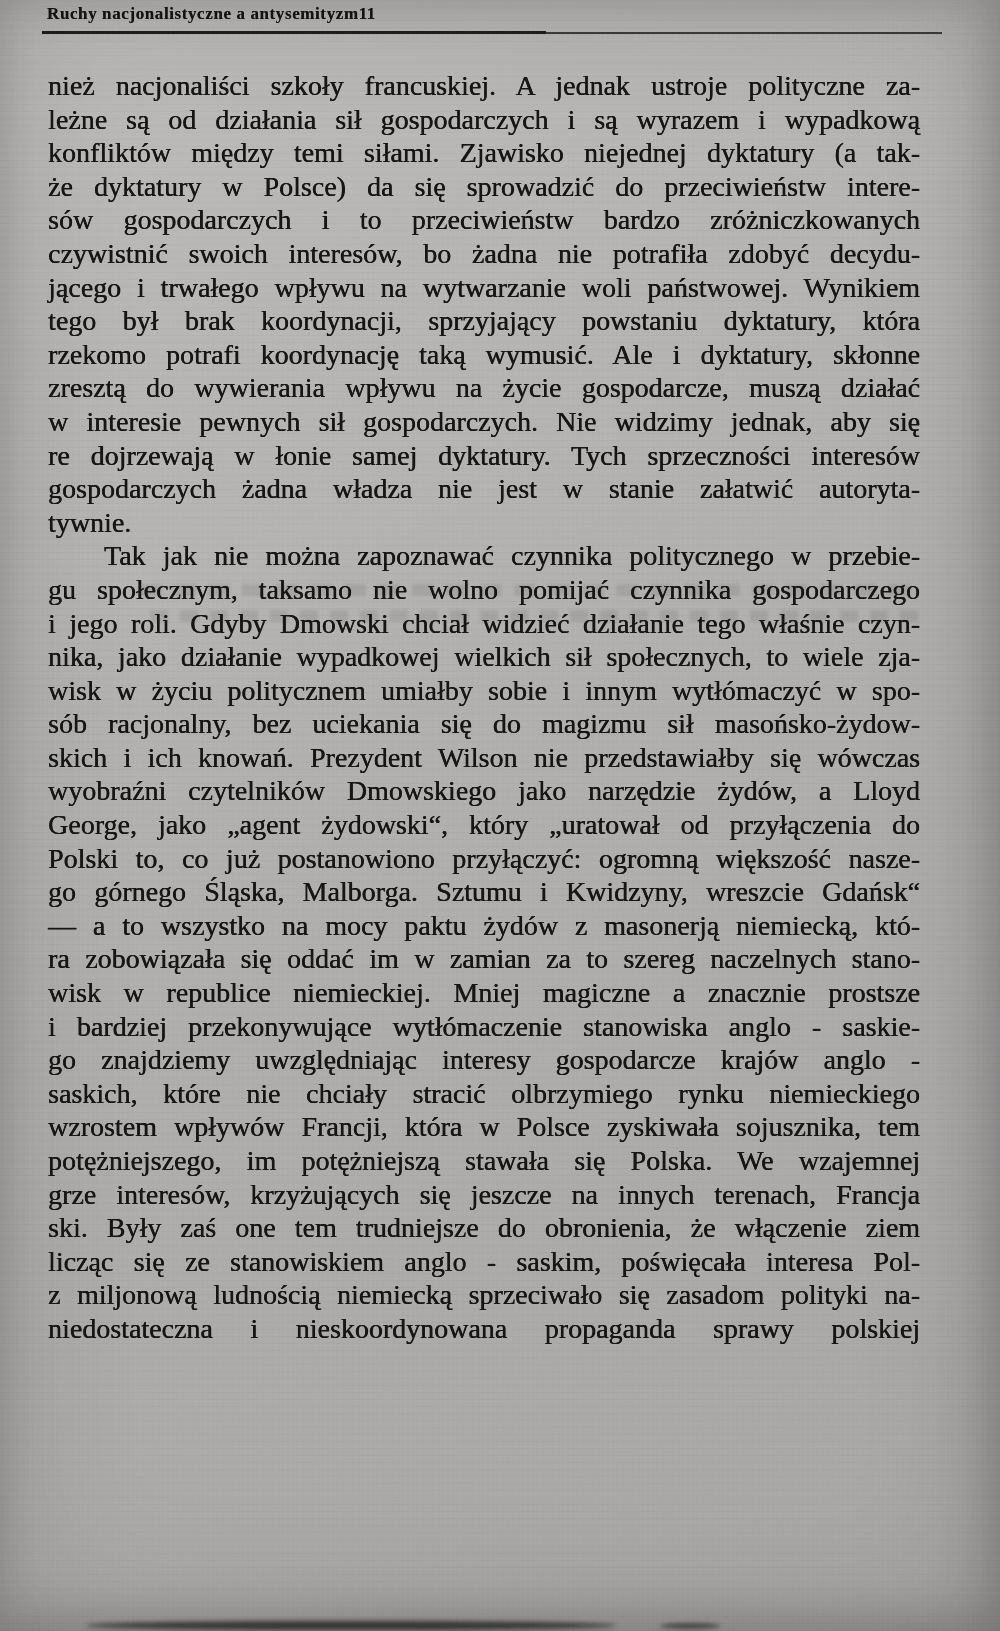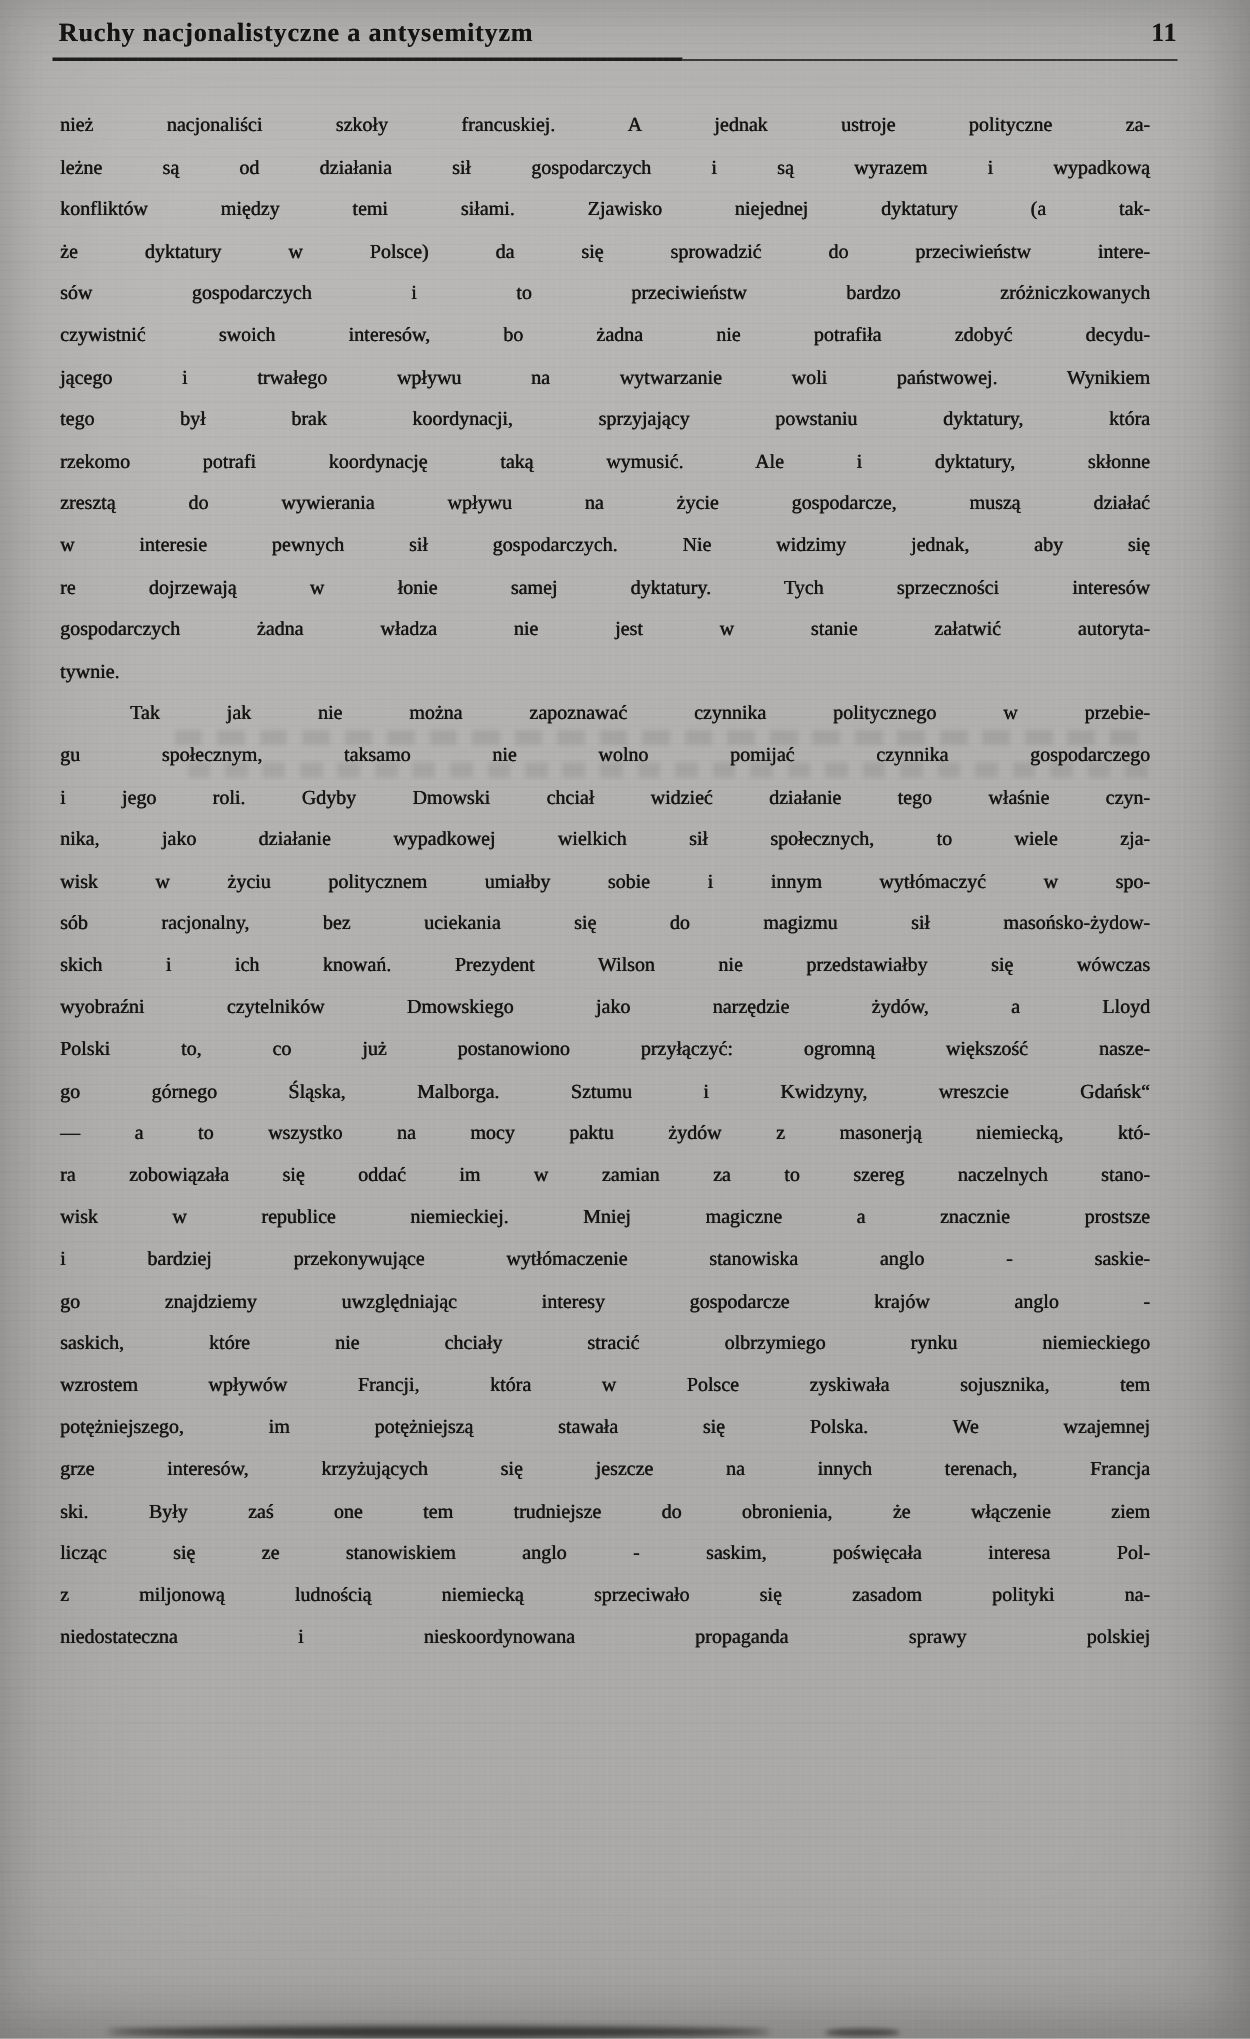--- a/index.html
+++ b/index.html
@@ -34,39 +34,38 @@
     position: absolute;
     inset: 0;
     pointer-events: none;
     opacity: 0.05;
     background-image:
       repeating-linear-gradient(0deg, rgba(0,0,0,.4) 0 1px, transparent 1px 7px),
       repeating-linear-gradient(90deg, rgba(255,255,255,.5) 0 1px, transparent 1px 5px);
   }
   .header {
     display: flex;
-    justify-content: space-between;
     align-items: baseline;
-    padding: 14px 58px 0 47px;
-    font-size: 21px;
+    padding: 4px 58px 0 47px;
+    font-size: 17px;
     font-weight: bold;
     letter-spacing: 0.6px;
     text-shadow: 0 0 0.5px rgba(0,0,0,.65);
   }
   .rule {
     margin: 7px 58px 0 42px;
     height: 4px;
     background:
       linear-gradient(to bottom, #1f1f1f 0 3px, transparent 3px) left/56% 100% no-repeat,
       linear-gradient(to bottom, transparent 0 1px, #3c3c3a 1px 3px, transparent 3px) right/44% 100% no-repeat;
   }
   .body-text {
     position: relative;
     margin: 34px 80px 0 48px;
-    font-size: 16px;
+    font-size: 28px;
     text-shadow: 0.35px 0 0 rgba(0,0,0,.8), 0 0 0.6px rgba(0,0,0,.45);
     z-index: 1;
   }
   .line {
     line-height: 33.6px;
     height: 33.6px;
     white-space: normal;
     text-align: justify;
     text-align-last: justify;
   }
@@ -145,20 +144,21 @@
       <div class="line">gospodarczych żadna władza nie jest w stanie załatwić autoryta-</div>
       <div class="line last">tywnie.</div>
       <div class="line indent">Tak jak nie można zapoznawać czynnika politycznego w przebie-</div>
       <div class="line">gu społecznym, taksamo nie wolno pomijać czynnika gospodarczego</div>
       <div class="line">i jego roli. Gdyby Dmowski chciał widzieć działanie tego właśnie czyn-</div>
       <div class="line">nika, jako działanie wypadkowej wielkich sił społecznych, to wiele zja-</div>
       <div class="line">wisk w życiu politycznem umiałby sobie i innym wytłómaczyć w spo-</div>
       <div class="line">sób racjonalny, bez uciekania się do magizmu sił masońsko-żydow-</div>
       <div class="line">skich i ich knowań. Prezydent Wilson nie przedstawiałby się wówczas</div>
       <div class="line">wyobraźni czytelników Dmowskiego jako narzędzie żydów, a Lloyd</div>
+      <div class="line">George, jako „agent żydowski“, który „uratował od przyłączenia do</div>
       <div class="line">Polski to, co już postanowiono przyłączyć: ogromną większość nasze-</div>
       <div class="line">go górnego Śląska, Malborga. Sztumu i Kwidzyny, wreszcie Gdańsk“</div>
       <div class="line">— a to wszystko na mocy paktu żydów z masonerją niemiecką, któ-</div>
       <div class="line">ra zobowiązała się oddać im w zamian za to szereg naczelnych stano-</div>
       <div class="line">wisk w republice niemieckiej. Mniej magiczne a znacznie prostsze</div>
       <div class="line">i bardziej przekonywujące wytłómaczenie stanowiska anglo - saskie-</div>
       <div class="line">go znajdziemy uwzględniając interesy gospodarcze krajów anglo -</div>
       <div class="line">saskich, które nie chciały stracić olbrzymiego rynku niemieckiego</div>
       <div class="line">wzrostem wpływów Francji, która w Polsce zyskiwała sojusznika, tem</div>
       <div class="line">potężniejszego, im potężniejszą stawała się Polska. We wzajemnej</div>

